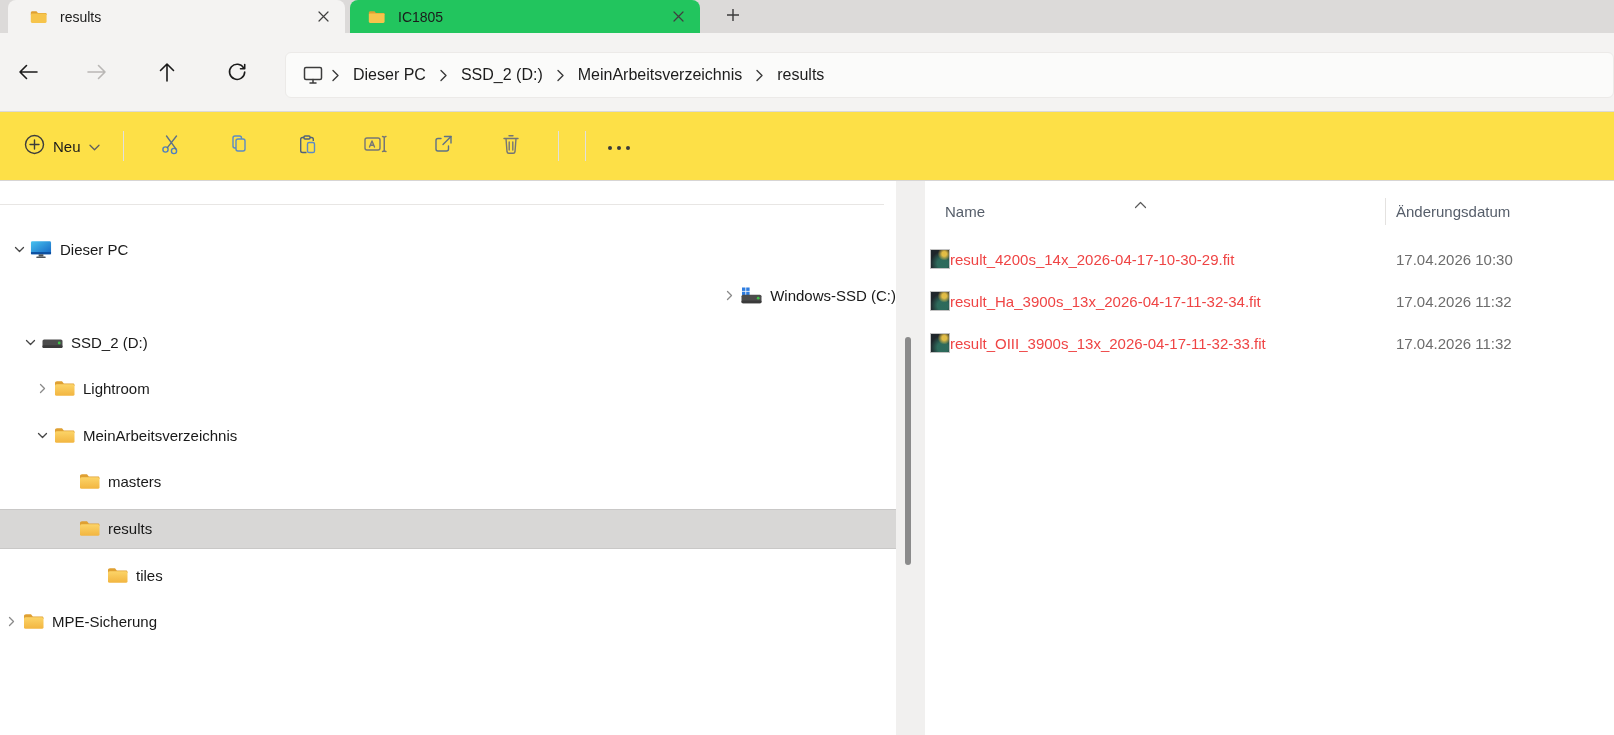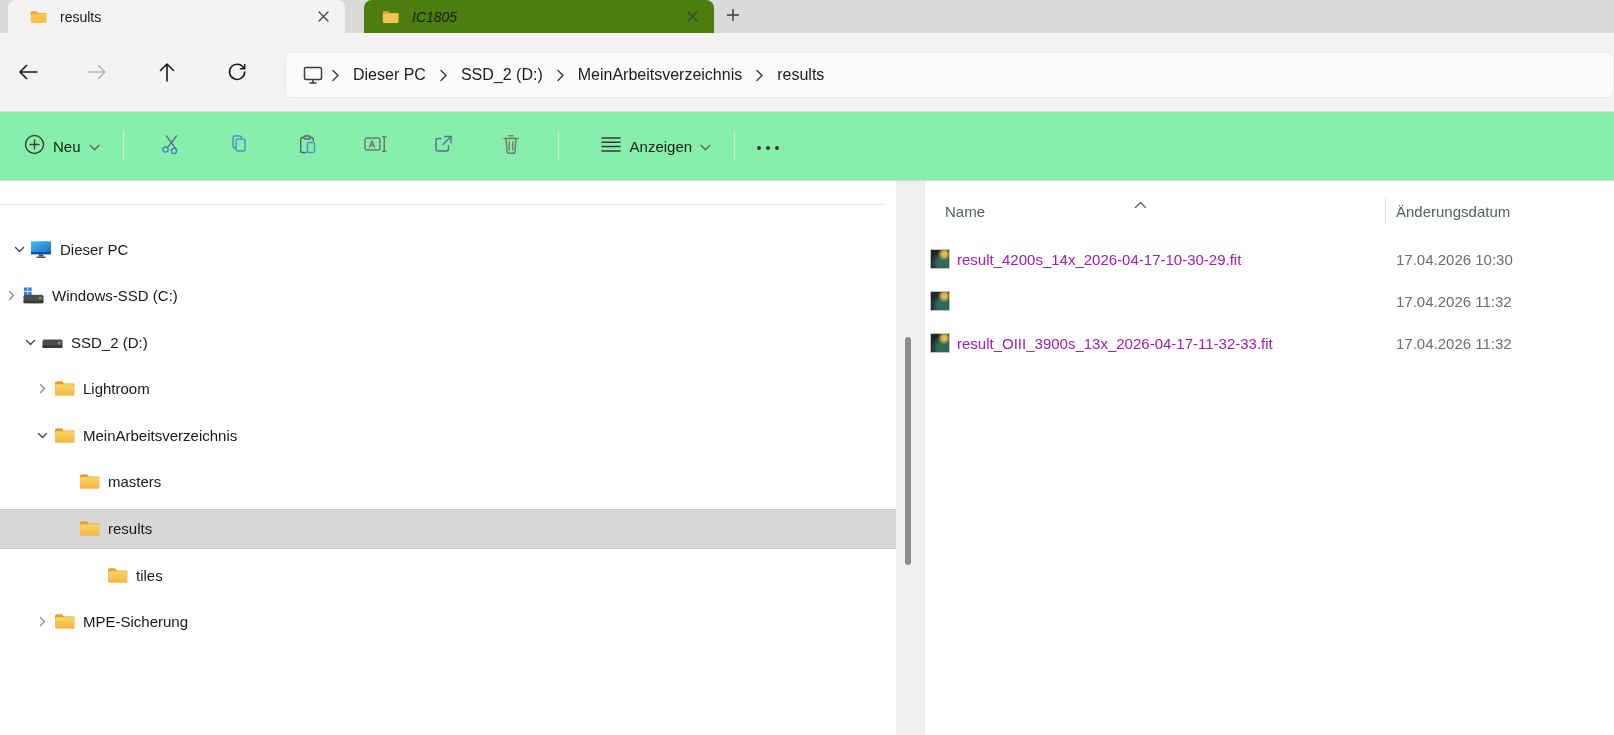--- a/index.html
+++ b/index.html
@@ -5,39 +5,39 @@
   * { margin:0; padding:0; box-sizing:border-box; }
   html,body { width:1614px; height:735px; overflow:hidden; background:#fff;
     font-family:"Liberation Sans", sans-serif; color:#1c1c1c; }
   .window { position:relative; width:1614px; height:735px; background:#fff; }
 
   
   .tabbar { position:absolute; left:0; top:0; width:100%; height:33px; background:#dcdad9; }
   .tab { position:absolute; top:0; height:33px; border-radius:8px 8px 0 0;
     display:flex; align-items:center; cursor:default; }
   .tab.active { left:8px; width:337px; background:#f4f3f2; }
-  .tab.inactive { left:364px; width:350px; background:#4d7c0f;font-style:italic; }
+  .tab.inactive { left:350px; width:350px; background:#22c55e; }
   .tab .tab-label { font-size:14px; color:#1b1b1b; margin-left:13px; }
   .tab .tab-close { position:absolute; right:10px; width:24px; height:24px; border-radius:4px;
     display:flex; align-items:center; justify-content:center; }
   .newtab-btn { position:absolute; left:718px; top:2px; width:30px; height:29px; border-radius:4px;
     display:flex; align-items:center; justify-content:center; }
 
   
   .navbar { position:absolute; left:0; top:33px; width:100%; height:78px; background:#f4f3f2; }
   .nav-btn { position:absolute; top:21px; width:40px; height:40px; border-radius:5px;
     display:flex; align-items:center; justify-content:center; }
   .addressbar { position:absolute; left:285px; right:0; top:19px; height:46px;
     background:#fbfbfa; border:1px solid #eceae8; border-radius:6px;
     display:flex; align-items:center; padding:0 16px; }
   .crumb { font-size:16px; color:#1c1c1c; padding:4px 6px; border-radius:4px; white-space:nowrap; }
   .crumb-sep { display:flex; align-items:center; margin:0 7px; }
 
   
-  .toolbar { position:absolute; left:0; top:111px; width:100%; height:70px; background:#86efac;
+  .toolbar { position:absolute; left:0; top:111px; width:100%; height:70px; background:#fde047;
     border-top:1px solid #dbd9d8; border-bottom:1px solid #d7d5d4;
     display:flex; align-items:center; padding-left:14px; }
   .tool-group { display:flex; align-items:center; gap:8px; padding:8px 10px; border-radius:5px; }
   .tool-label { font-size:15px; color:#1b1b1b; }
   .tool-divider { width:1px; height:30px; background:#e2e0dd; margin:0 13px; }
   .tool-icon-btn { width:46px; height:40px; border-radius:5px; display:flex;
     align-items:center; justify-content:center; margin:0 11px; }
   .more-btn { width:40px; height:40px; border-radius:5px; display:flex;
     align-items:center; justify-content:center; }
 
@@ -64,21 +64,21 @@
   .hdr-date { left:471px; top:10px; }
   .sort-caret { position:absolute; left:209px; top:2px; }
   .col-div { position:absolute; left:460px; top:5px; width:1px; height:27px; background:#e4e2e0; }
   .file-rows { position:absolute; left:0; top:45px; right:0; }
   .file-row { position:relative; display:flex; align-items:center; height:42px; }
   .file-thumb { width:20px; height:20px; margin-left:5px; border:1px solid #c2c2c2; flex:0 0 20px;
     background:
       radial-gradient(circle at 74% 22%, rgba(235,195,70,.95) 0 12%, rgba(235,195,70,0) 34%),
       radial-gradient(circle at 65% 75%, rgba(46,110,94,.95) 0 30%, rgba(46,110,94,0) 68%),
       #1f262b; }
-  .file-name { font-size:15px; color:#a21caf; margin-left:7px; white-space:nowrap; }
+  .file-name { font-size:15px; color:#ef4444; white-space:nowrap; }
   .file-date { position:absolute; left:471px; font-size:15px; color:#6d6d6d; white-space:nowrap;text-align:center; }
 </style>
 </head>
 <body>
 
 <div class="window">
 
   <div class="tabbar">
     <div id="tabs">
         <div class="tab active" style="padding-left: 22px;">
@@ -251,33 +251,20 @@
       <span>
         <svg width="20" height="22" viewBox="0 0 20 22" fill="none" stroke="#757575" stroke-width="1.4" stroke-linecap="round">
             <path d="M3 5.5h14M8 2.8h4M5 5.5l1 13.2a1.8 1.8 0 0 0 1.8 1.6h4.4a1.8 1.8 0 0 0 1.8-1.6l1-13.2M8.2 9v8M11.8 9v8"></path>
           </svg>
       </span>
     </div>
 
     <div class="tool-divider"></div>
 
 
-    <div class="tool-group" style="margin-left:18px">
-      <span>
-        <svg width="22" height="18" viewBox="0 0 22 18" stroke="#3a3a3a" stroke-width="1.5" stroke-linecap="round">
-            <path d="M2 3h18M2 7.3h18M2 11.6h18M2 15.9h18"></path>
-          </svg>
-      </span>
-      <span class="tool-label">Anzeigen</span>
-      <span>
-        <svg width="11" height="7" viewBox="0 0 11 7">
-            <path d="M1 1.2 5.5 5.8 10 1.2" stroke="#5f5f5f" stroke-width="1.3" fill="none" stroke-linecap="round" stroke-linejoin="round"></path>
-          </svg>
-      </span>
-    </div>
 
     <div class="tool-divider"></div>
 
     <div class="more-btn">
       <span>
         <svg width="24" height="6" viewBox="0 0 24 6">
             <circle cx="3" cy="3" r="2" fill="#3a3a3a"></circle>
             <circle cx="12" cy="3" r="2" fill="#3a3a3a"></circle>
             <circle cx="21" cy="3" r="2" fill="#3a3a3a"></circle>
           </svg>
@@ -305,21 +292,21 @@
                   </linearGradient>
                 </defs>
                 <rect x="1" y="1" width="21" height="13.5" rx="1.4" fill="url(#pg)"></rect>
                 <rect x="1" y="12.2" width="21" height="2.3" fill="#0d4fa0"></rect>
                 <rect x="9" y="14.5" width="5" height="2.4" fill="#4f5458"></rect>
                 <rect x="6.5" y="16.9" width="10" height="1.6" rx="0.8" fill="#4f5458"></rect>
               </svg>
             </span>
             <span class="tree-label">Dieser PC</span>
           </div>
-          <div class="tree-row" style="">
+          <div class="tree-row" style=" justify-content: flex-end;">
             <span class="chev-slot">
               <svg width="13" height="13" viewBox="0 0 13 13">
                 <path d="M4.5 2.5 8.5 6.5 4.5 10.5" stroke="#8a8a8a" stroke-width="1.3" fill="none" stroke-linecap="round" stroke-linejoin="round"></path>
               </svg>
             </span>
             <span class="tree-icon">
               <svg width="21" height="17" viewBox="0 0 21 17">
                 <rect x="1" y="0.5" width="3.4" height="3.4" fill="#2f7de0"></rect>
                 <rect x="5.2" y="0.5" width="3.4" height="3.4" fill="#2f7de0"></rect>
                 <rect x="1" y="4.7" width="3.4" height="3.4" fill="#2f7de0"></rect>
@@ -427,21 +414,21 @@
                     <stop offset="0" stop-color="#fcd468"></stop>
                     <stop offset="1" stop-color="#f2b540"></stop>
                   </linearGradient>
                 </defs>
                 <path d="M1 3.2C1 2 1.8 1.3 3 1.3h5l1.8 2.2H19c1 0 1.5.6 1.5 1.6V6H1z" fill="#dfa032"></path>
                 <rect x="1" y="4.2" width="19.5" height="11.6" rx="1.6" fill="url(#fg)"></rect>
               </svg>
             </span>
             <span class="tree-label">tiles</span>
           </div>
-          <div class="tree-row" style="padding-left: 31px;">
+          <div class="tree-row" style="">
             <span class="chev-slot">
               <svg width="13" height="13" viewBox="0 0 13 13">
                 <path d="M4.5 2.5 8.5 6.5 4.5 10.5" stroke="#8a8a8a" stroke-width="1.3" fill="none" stroke-linecap="round" stroke-linejoin="round"></path>
               </svg>
             </span>
             <span class="tree-icon">
               <svg width="21" height="17" viewBox="0 0 21 17">
                 <defs>
                   <linearGradient id="fg" x1="0" y1="0" x2="0" y2="1">
                     <stop offset="0" stop-color="#fcd468"></stop>
@@ -471,20 +458,21 @@
       <div class="col-div"></div>
       <div class="col-header hdr-date">Änderungsdatum</div>
       <div class="file-rows" id="fileRows">
           <div class="file-row">
             <span class="file-thumb"></span>
             <span class="file-name">result_4200s_14x_2026-04-17-10-30-29.fit</span>
             <span class="file-date">17.04.2026 10:30</span>
           </div>
           <div class="file-row">
             <span class="file-thumb"></span>
+            <span class="file-name">result_Ha_3900s_13x_2026-04-17-11-32-34.fit</span>
             <span class="file-date">17.04.2026 11:32</span>
           </div>
           <div class="file-row">
             <span class="file-thumb"></span>
             <span class="file-name">result_OIII_3900s_13x_2026-04-17-11-32-33.fit</span>
             <span class="file-date">17.04.2026 11:32</span>
           </div>
         </div>
     </div>
 

